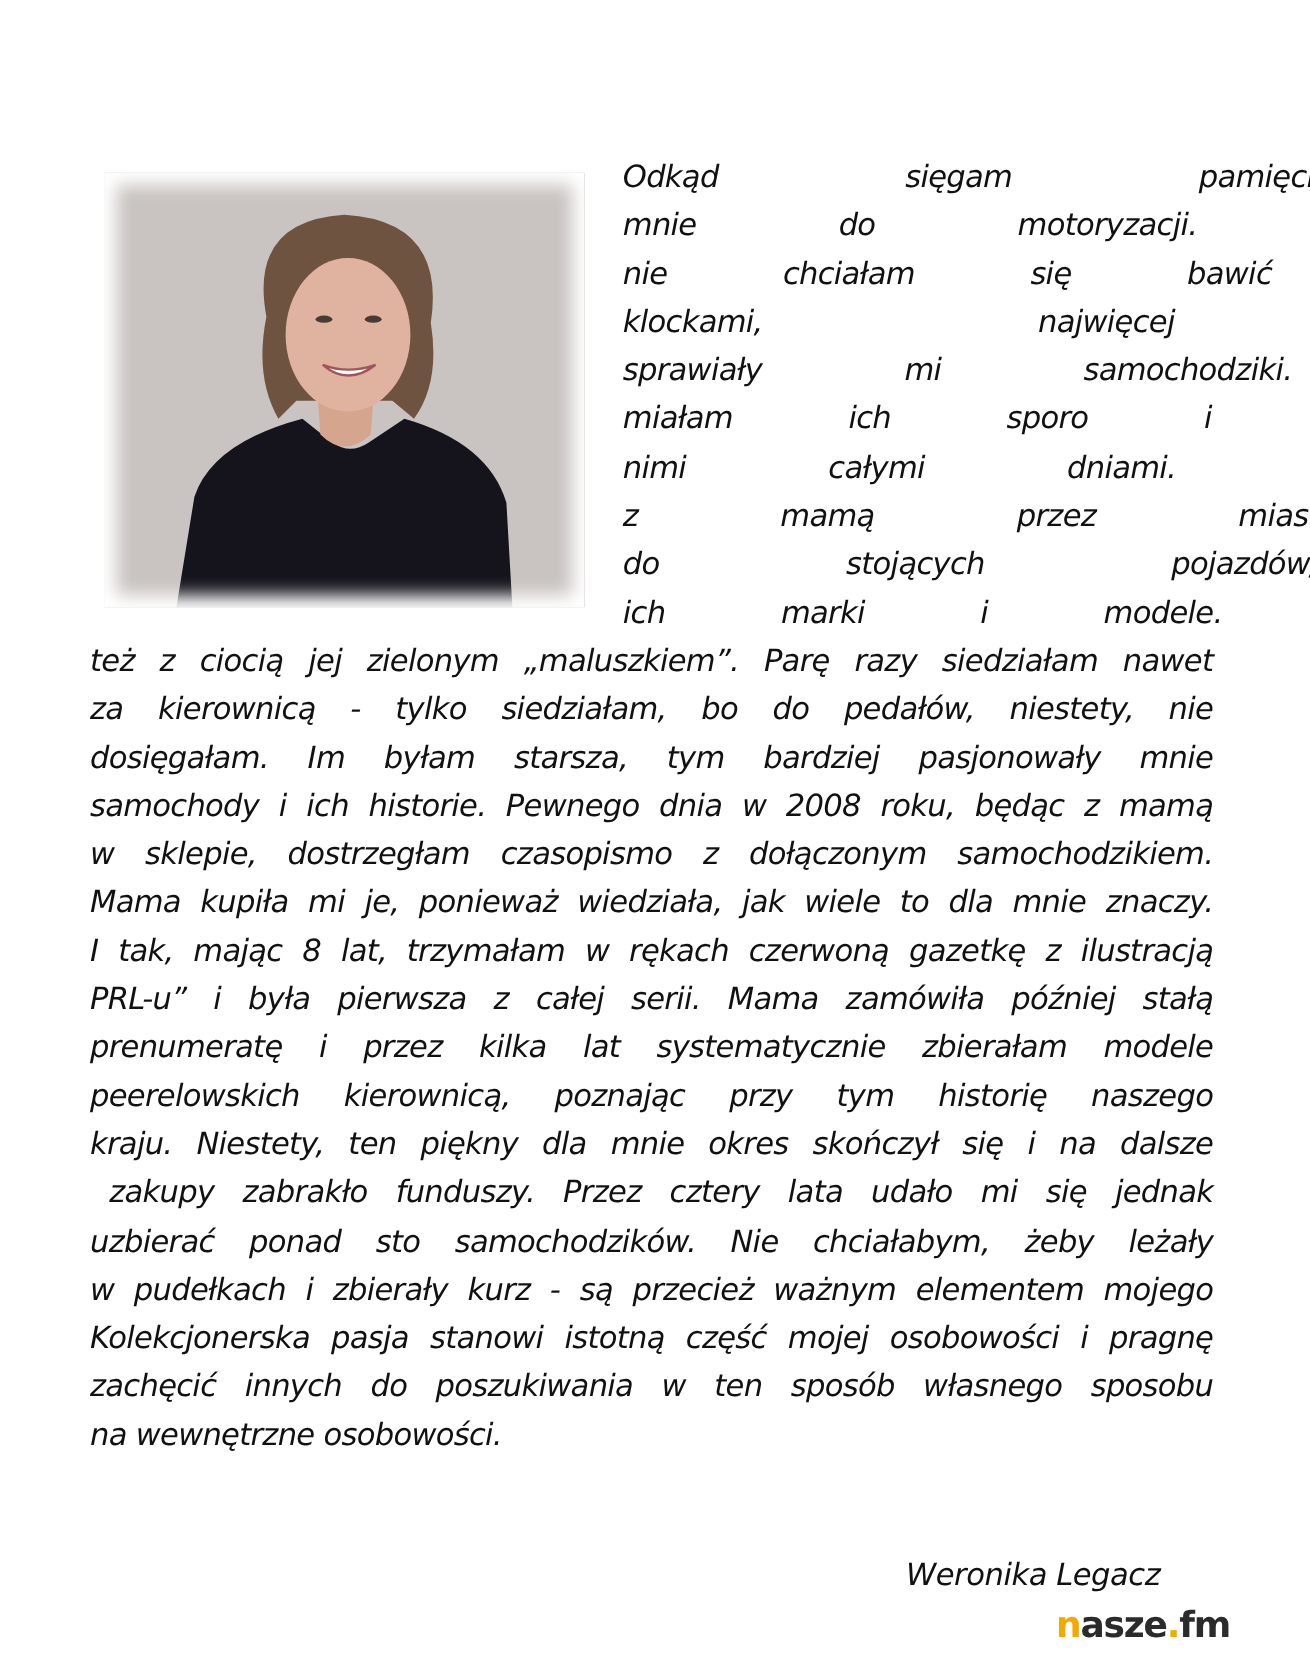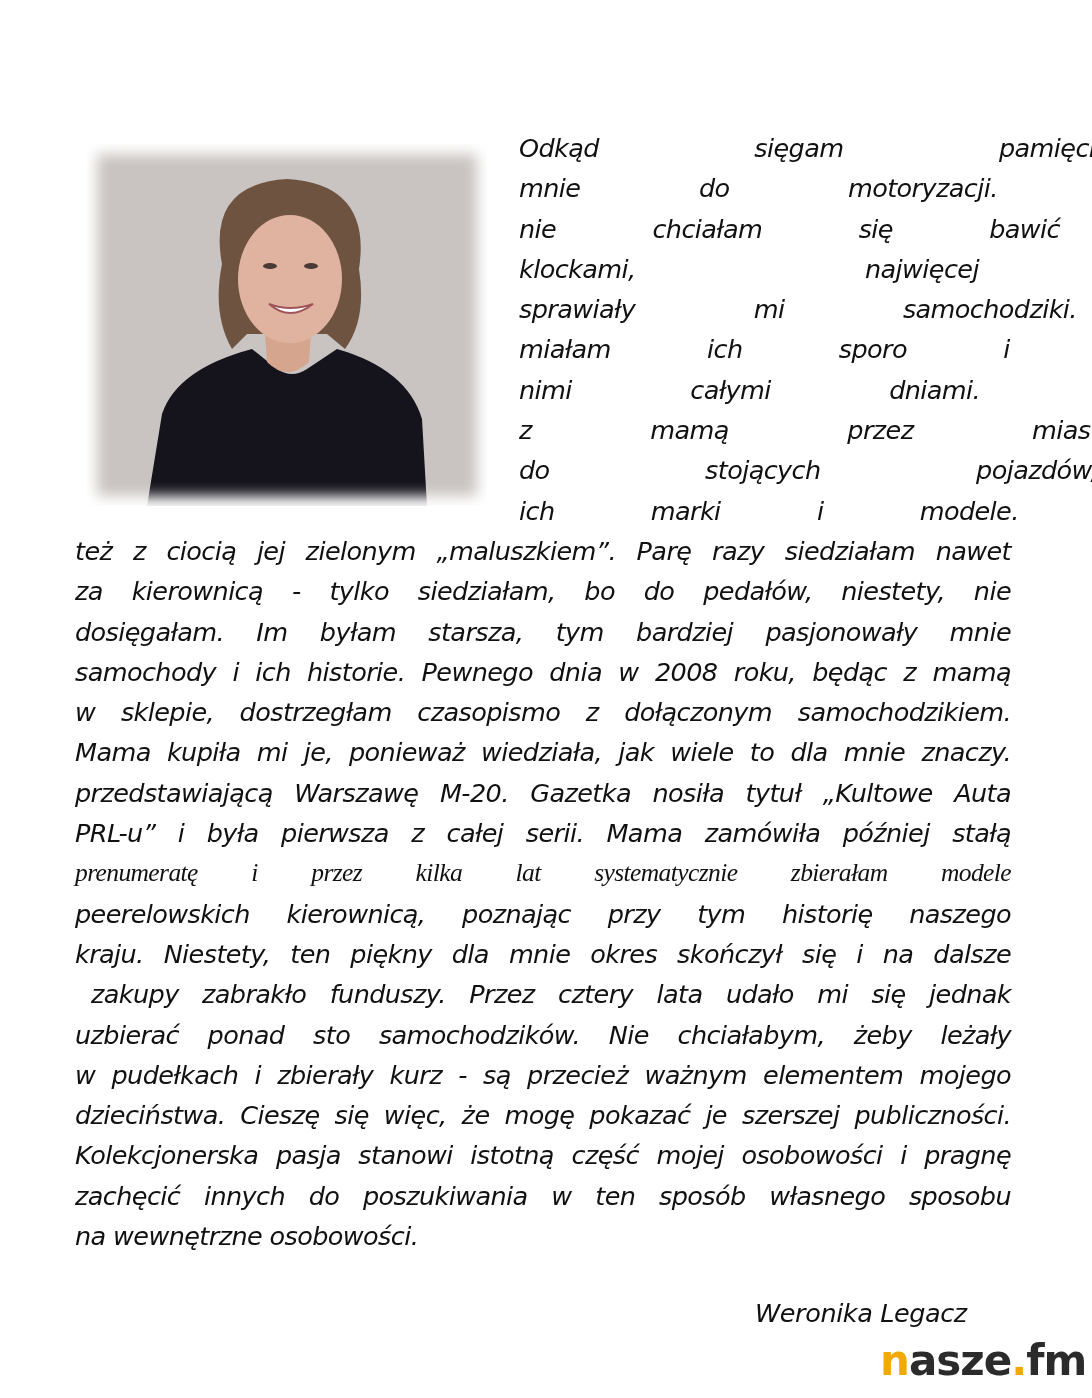--- a/index.html
+++ b/index.html
@@ -71,21 +71,21 @@
       font-size: 25.5px;
       letter-spacing: -0.4px;
       color: #111111;
     }
     .logo {
       position: absolute;
       left: 880px;
       top: 1340px;
       font-family: "DejaVu Sans", sans-serif;
       font-weight: bold;
-      font-size: 42px;
+      font-size: 30px;
       letter-spacing: -1px;
       color: #2b2b2b;
       line-height: 1;
     }
     .logo .n { color: #f2a900; }
     .logo .dot { color: #f2a900; }
   </style>
 </head>
 <body>
 
@@ -127,29 +127,28 @@
     <span class="line" style="white-space: nowrap; display: block;"><span style="white-space: nowrap; word-spacing: 88.8px;">ich marki i modele. Często jeździłam</span></span>
   </div>
 
   <div style="clear:both;">
     <span class="line" style="white-space: nowrap; display: block;"><span style="white-space: nowrap;">też z ciocią jej zielonym „maluszkiem”. Parę razy siedziałam nawet</span></span>
     <span class="line" style="white-space: nowrap; display: block;"><span style="white-space: nowrap; margin-top: 30px;">za kierownicą - tylko siedziałam, bo do pedałów, niestety, nie</span></span>
     <span class="line" style="white-space: nowrap; display: block;"><span style="white-space: nowrap;">dosięgałam. Im byłam starsza, tym bardziej pasjonowały mnie</span></span>
     <span class="line" style="white-space: nowrap; display: block;"><span style="white-space: nowrap;">samochody i ich historie. Pewnego dnia w 2008 roku, będąc z mamą</span></span>
     <span class="line" style="white-space: nowrap; display: block;"><span style="white-space: nowrap;">w sklepie, dostrzegłam czasopismo z dołączonym samochodzikiem.</span></span>
     <span class="line" style="white-space: nowrap; display: block;"><span style="white-space: nowrap;">Mama kupiła mi je, ponieważ wiedziała, jak wiele to dla mnie znaczy.</span></span>
-    <span class="line" style="white-space: nowrap; display: block;"><span style="white-space: nowrap;">przedstawiającą Warszawę M-20. Gazetka nosiła tytuł „Kultowe Auta</span></span>
+    <span class="line" style="white-space: nowrap; display: block;"><span style="white-space: nowrap;">I tak, mając 8 lat, trzymałam w rękach czerwoną gazetkę z ilustracją</span></span>
     <span class="line" style="white-space: nowrap; display: block;"><span style="white-space: nowrap;">PRL-u” i była pierwsza z całej serii. Mama zamówiła później stałą</span></span>
-    <span class="line" style="white-space: nowrap; display: block; font-family: Liberation Serif, serif;"><span style="white-space: nowrap;">prenumeratę i przez kilka lat systematycznie zbierałam modele</span></span>
+    <span class="line" style="white-space: nowrap; display: block;"><span style="white-space: nowrap;">prenumeratę i przez kilka lat systematycznie zbierałam modele</span></span>
     <span class="line" style="white-space: nowrap; display: block;"><span style="white-space: nowrap;">peerelowskich kierownicą, poznając przy tym historię naszego</span></span>
     <span class="line" style="white-space: nowrap; display: block;"><span style="white-space: nowrap;">kraju. Niestety, ten piękny dla mnie okres skończył się i na dalsze</span></span>
     <span class="line" style="white-space: nowrap; display: block; margin-left: 16px;"><span style="white-space: nowrap;">zakupy zabrakło funduszy. Przez cztery lata udało mi się jednak</span></span>
     <span class="line" style="white-space: nowrap; display: block;"><span style="white-space: nowrap;">uzbierać ponad sto samochodzików. Nie chciałabym, żeby leżały</span></span>
     <span class="line" style="white-space: nowrap; display: block;"><span style="white-space: nowrap;">w pudełkach i zbierały kurz - są przecież ważnym elementem mojego</span></span>
-    <span class="line" style="white-space: nowrap; display: block;"><span style="white-space: nowrap;">dzieciństwa. Cieszę się więc, że mogę pokazać je szerszej publiczności.</span></span>
     <span class="line" style="white-space: nowrap; display: block;"><span style="white-space: nowrap;">Kolekcjonerska pasja stanowi istotną część mojej osobowości i pragnę</span></span>
     <span class="line" style="white-space: nowrap; display: block;"><span style="white-space: nowrap;">zachęcić innych do poszukiwania w ten sposób własnego sposobu</span></span>
     <span class="line last">na wewnętrzne osobowości.</span>
   </div>
 </div>
 
 <div class="signature">Weronika Legacz</div>
 
 <div class="logo" style="color: rgb(43, 43, 43);">
   <span class="n" style="color: rgb(242, 169, 0);">n</span><span>asze</span><span class="dot" style="color: rgb(242, 169, 0);">.</span><span>fm</span>

